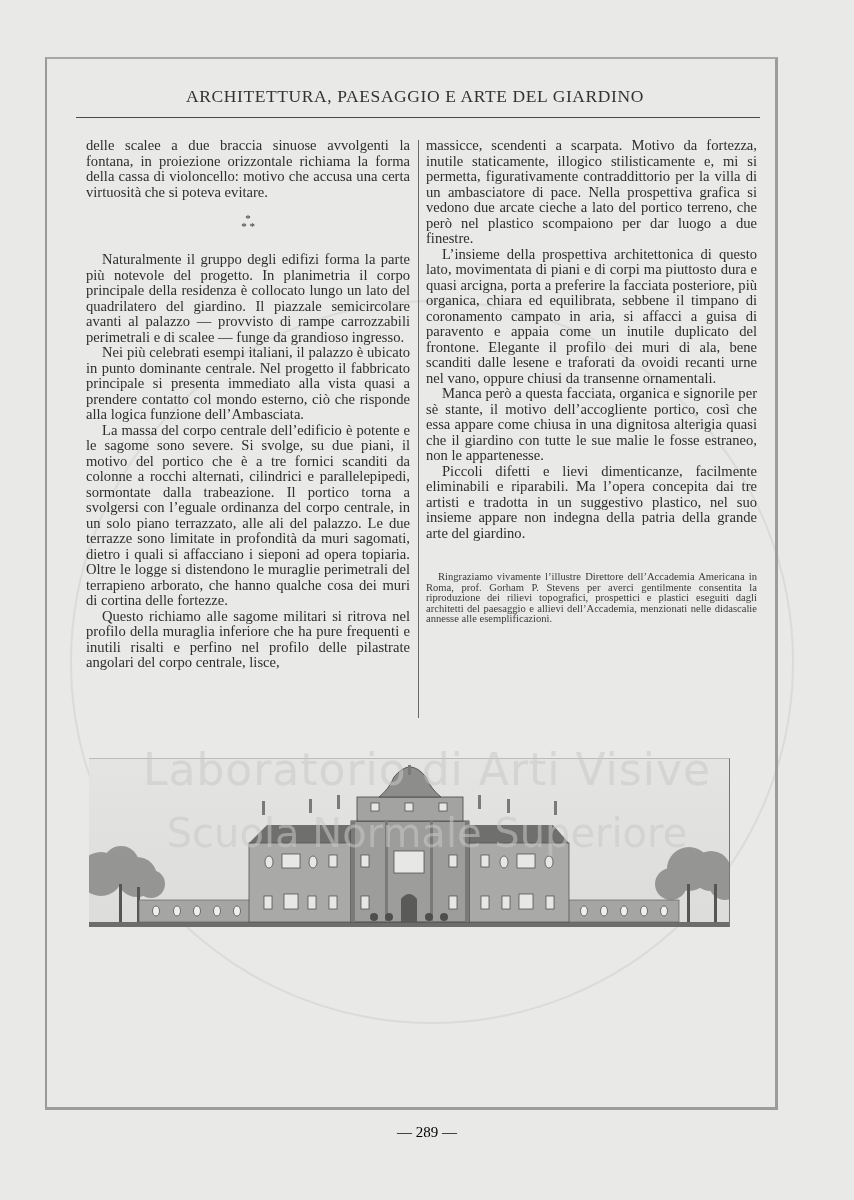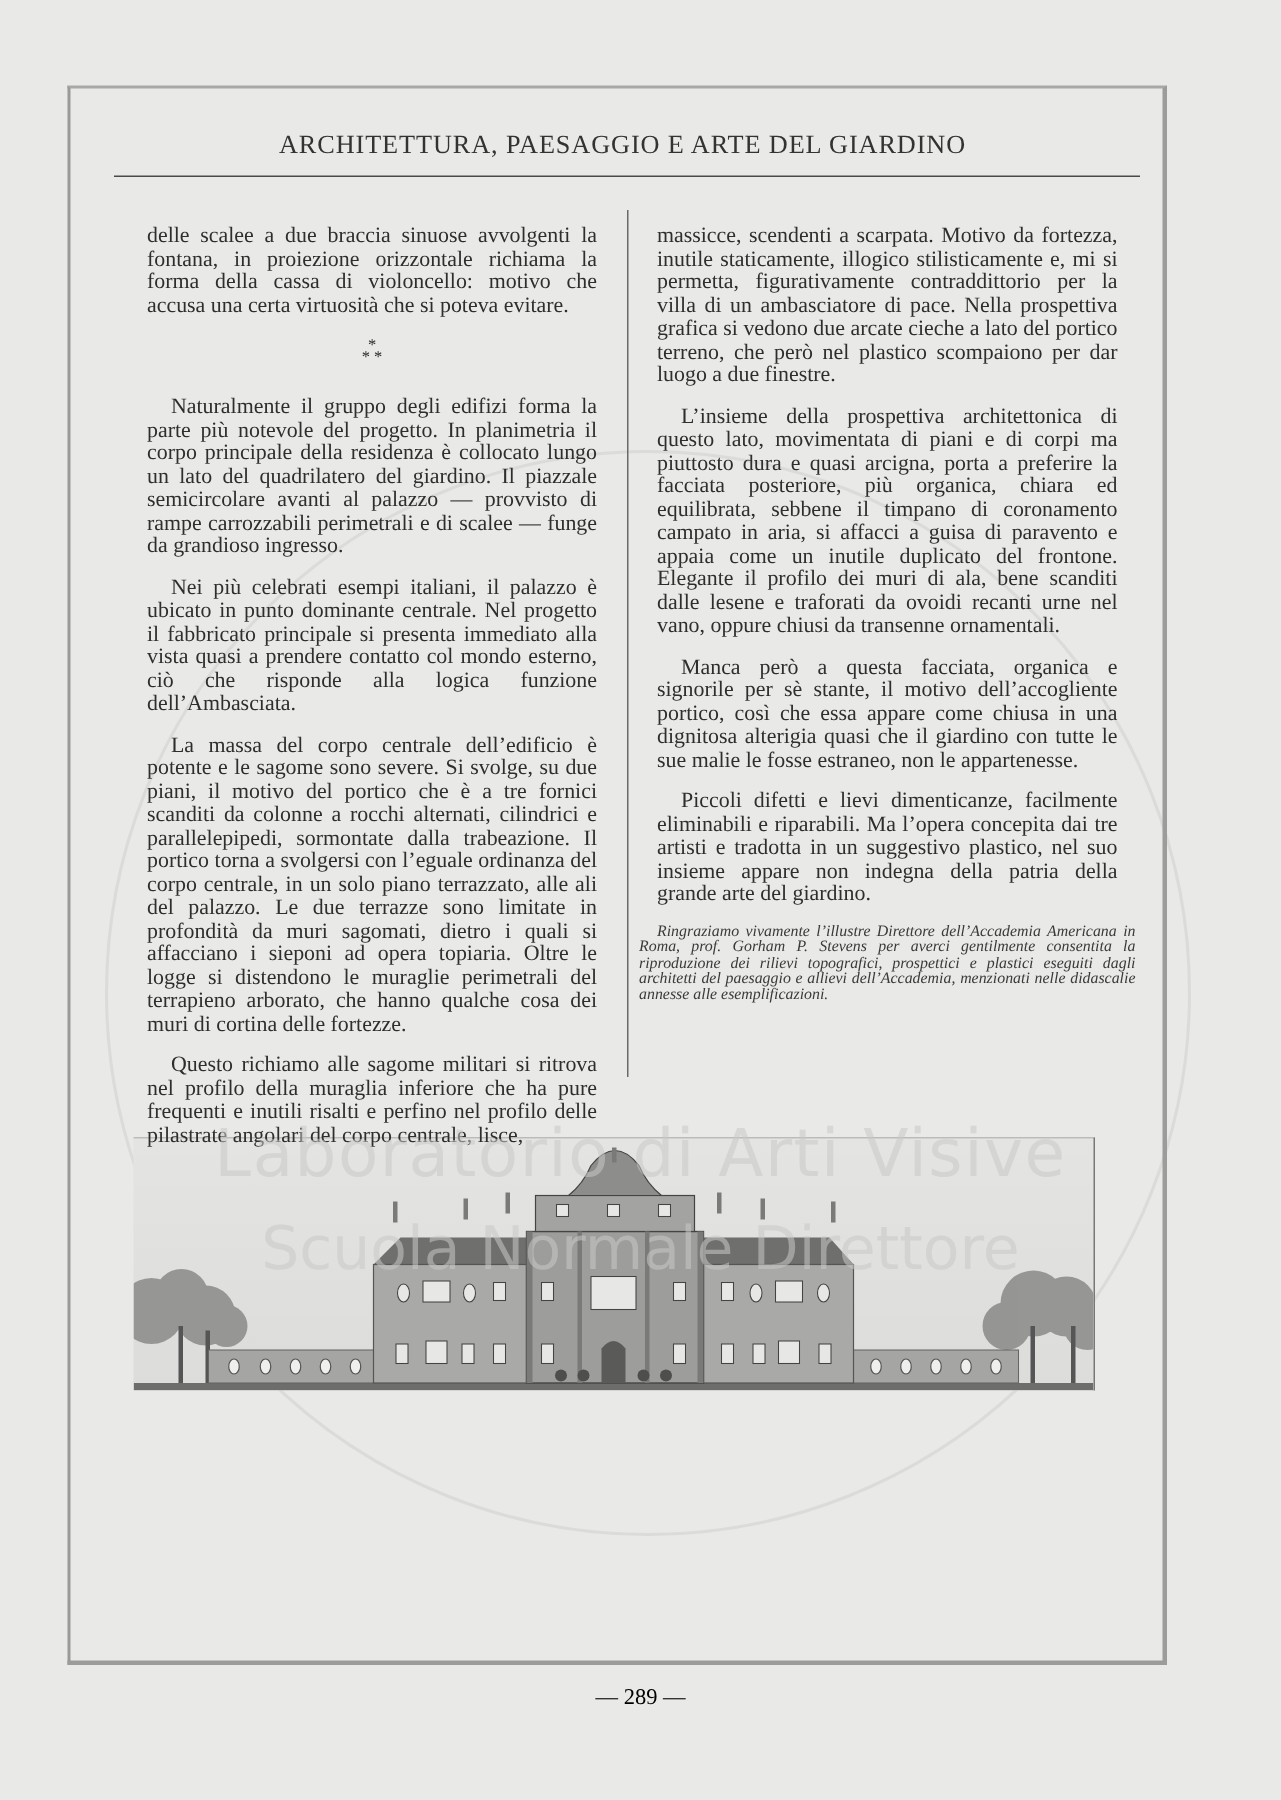--- a/index.html
+++ b/index.html
@@ -73,21 +73,21 @@
     .col {
       position: absolute;
       top: 138px;
       font-size: 14.6px;
       line-height: 15.5px;
       text-align: justify;
       color: #2e2e2c;
       z-index: 2;
     }
     .col p {
-      margin: 12px;
+      margin: 0;
       text-indent: 16px;
     }
     .col p.noindent { text-indent: 0; }
     .col-left {
       left: 86px;
       width: 324px;
     }
     .col-right {
       left: 426px;
       width: 331px;
@@ -110,27 +110,26 @@
     .asterism .top { display: block; }
     .signature {
       text-align: right;
       margin-top: 18px;
       padding-right: 6px;
       font-variant: small-caps;
       letter-spacing: 1px;
       font-size: 14.5px;
     }
     .acknowledgement {
-      margin-top: 2px;
+      margin-top: 31px;
       font-size: 10.6px;
       line-height: 10.6px;
       text-align: justify;
       color: #3a3a38;
       text-indent: 12px;
-      font-style: italic;
     }
     .figure {
       position: absolute;
       left: 89px;
       top: 758px;
       width: 640px;
       height: 168px;
       border-right: 1px solid #777;
       border-top: 1px solid #bbb;
       overflow: hidden;
@@ -304,15 +303,15 @@
       <circle cx="340" cy="158" r="4"></circle>
       <circle cx="355" cy="158" r="4"></circle>
     </g>
   </svg>
 </div>
 
 <div class="caption">
 </div>
 
 <div class="watermark wm-1">Laboratorio di Arti Visive</div>
-<div class="watermark wm-2">Scuola Normale Direttore</div>
+<div class="watermark wm-2">Scuola Normale Superiore</div>
 
 <div class="page-number">— 289 —</div>
 
 </body></html>

